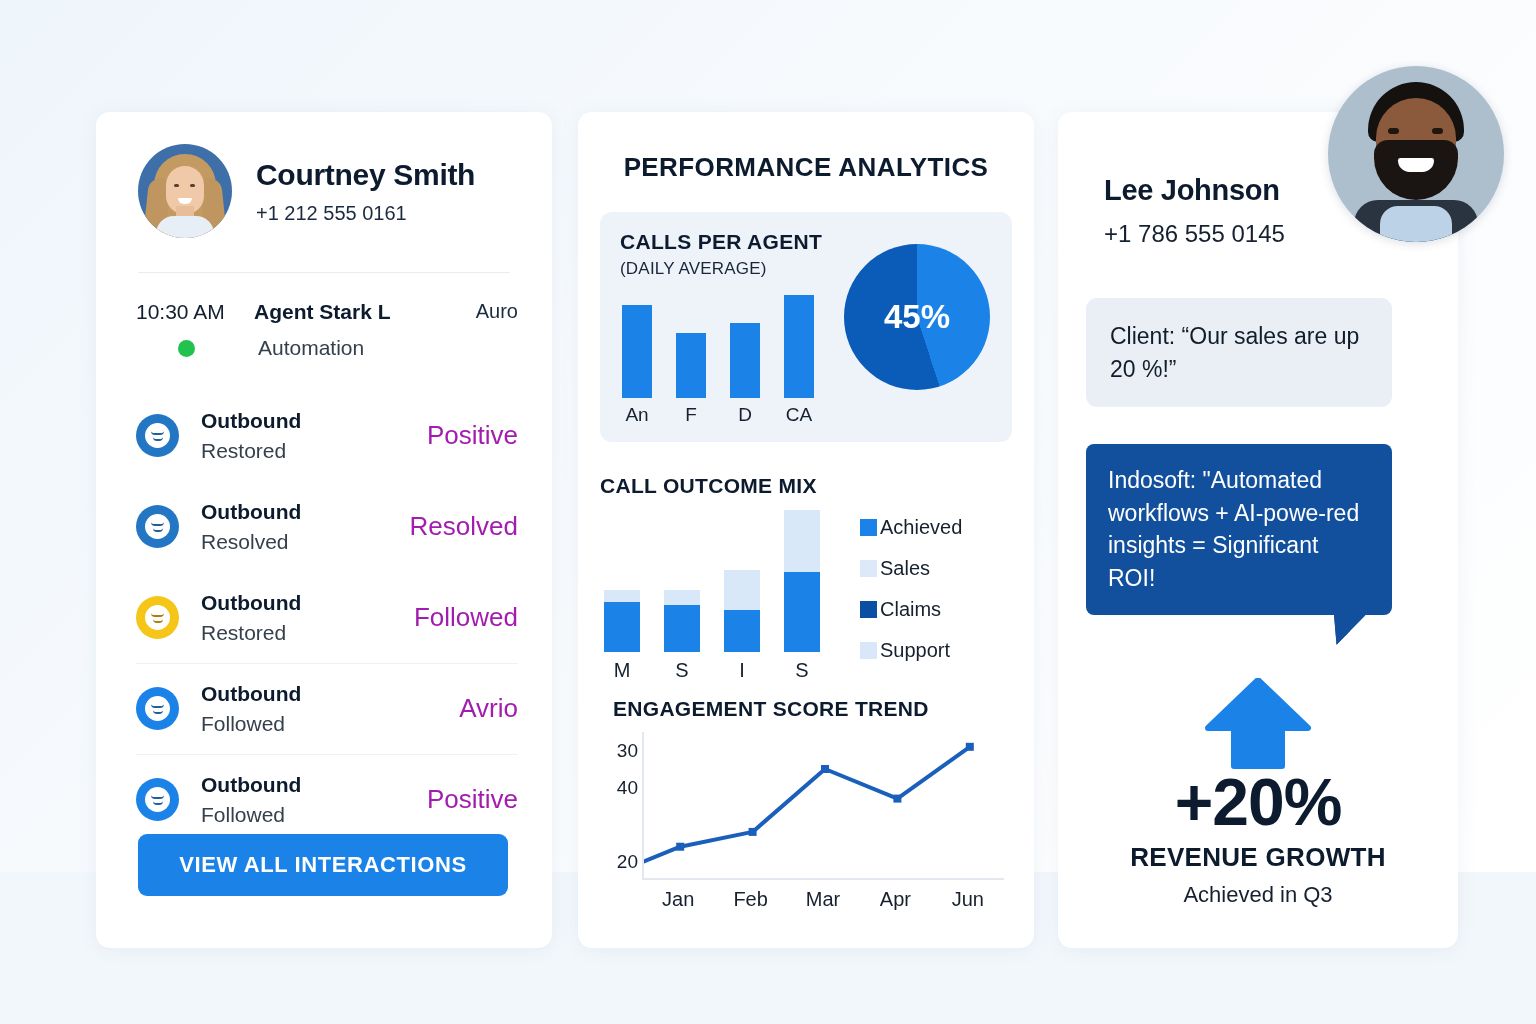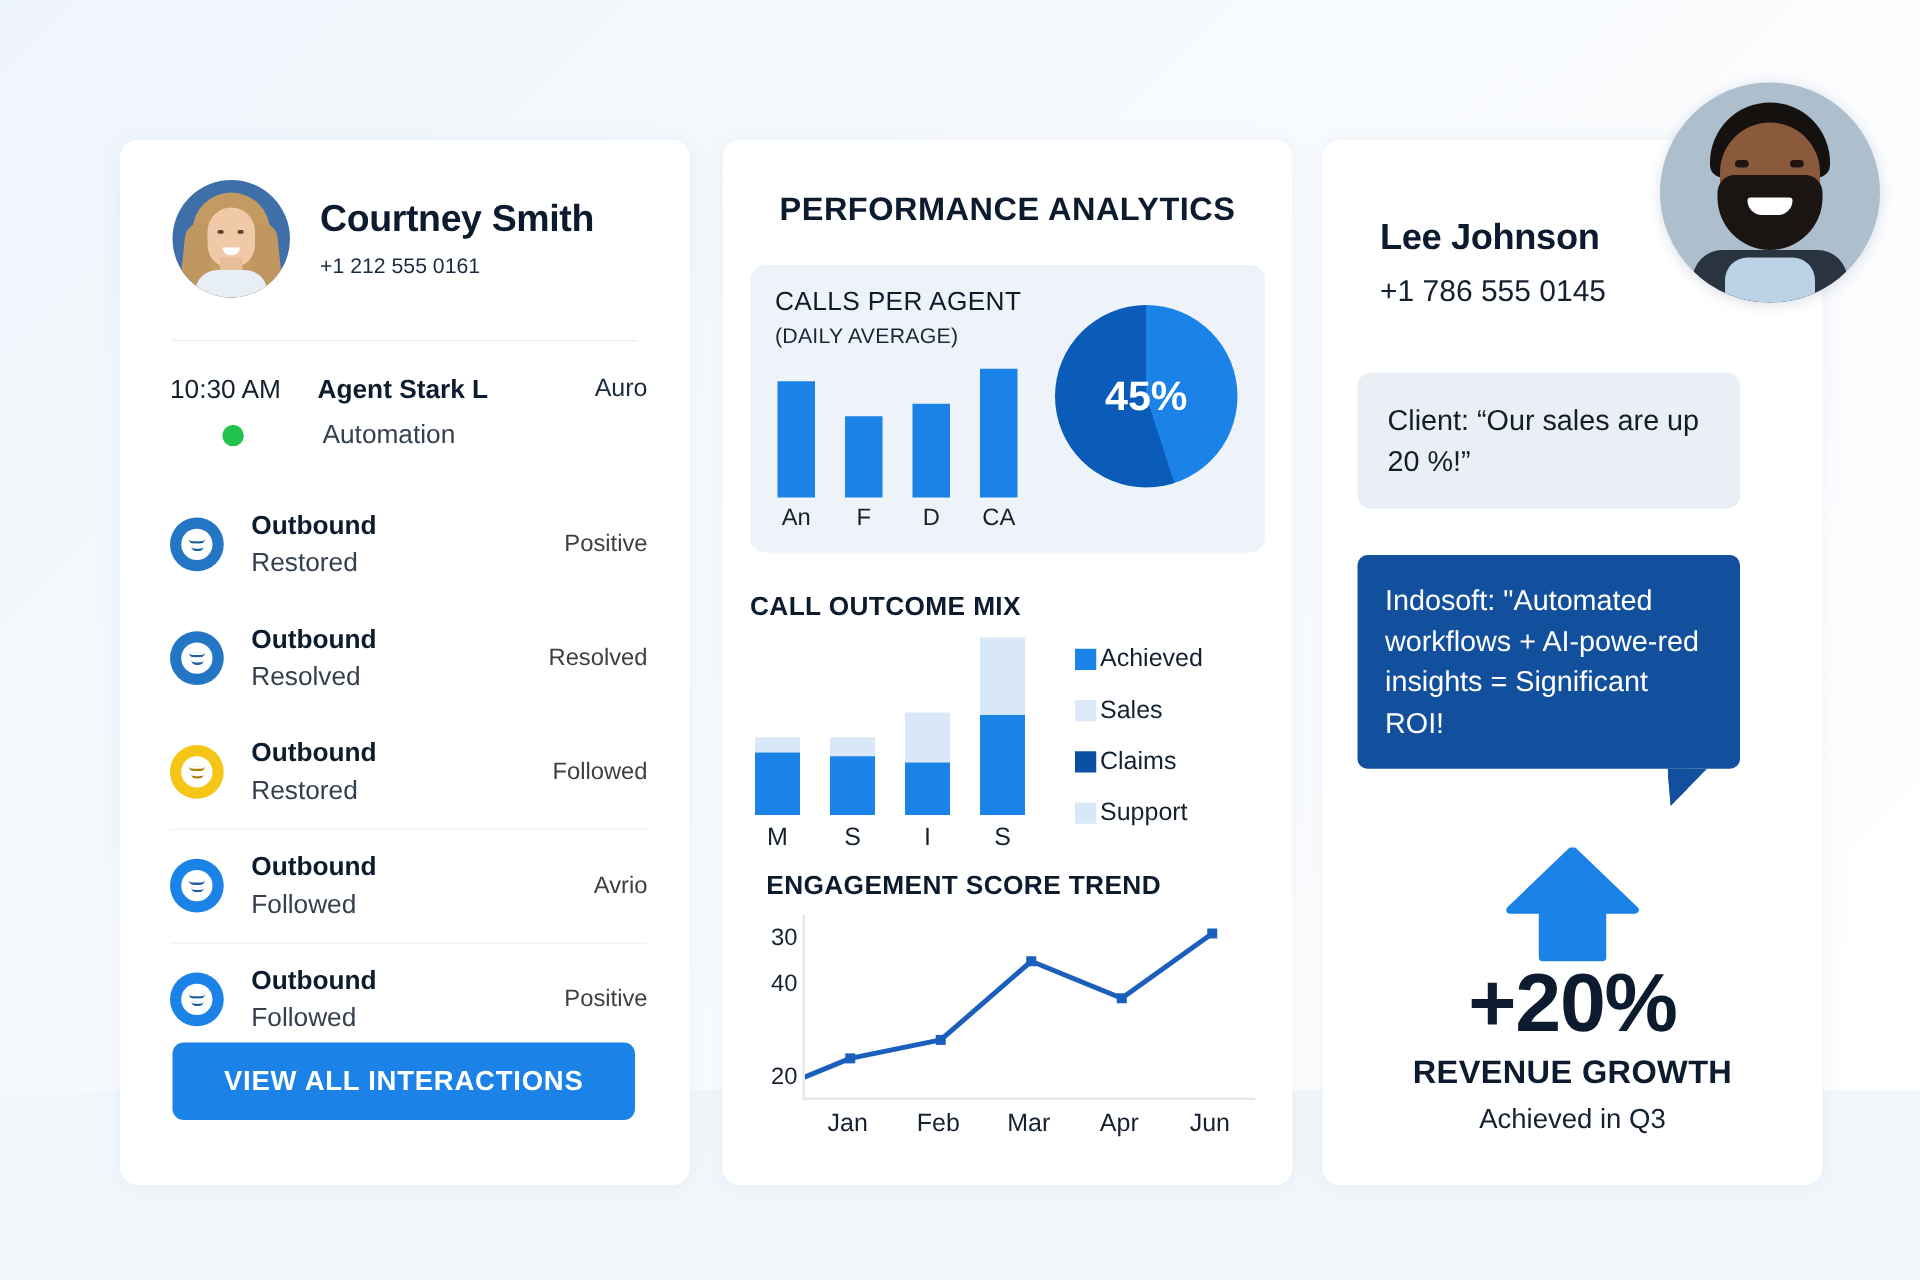--- a/index.html
+++ b/index.html
@@ -49,21 +49,21 @@
     background:#f0c9a8; border-radius:19px 19px 18px 18px;
   }
   .avatar-lg .neck { position:absolute; left:38px; top:62px; width:18px; height:18px; background:#e8bd99; }
   .avatar-lg .shirt { position:absolute; left:18px; bottom:0; width:58px; height:22px; background:#e7eef5; border-radius:18px 18px 0 0; }
   .avatar-lg .eye { position:absolute; width:5px; height:3px; background:#5a4030; border-radius:2px; top:40px; }
   .avatar-lg .eye.l { left:36px; } .avatar-lg .eye.r { left:52px; }
   .avatar-lg .smile { position:absolute; left:40px; top:54px; width:14px; height:6px; background:#fff; border-radius:0 0 8px 8px; }
 
   .profile-text { margin-left: 24px; }
   .profile-name { font-size: 30px; font-weight: 700; color: #0d1b2e; letter-spacing:-.3px; }
-  .profile-phone { font-size: 17px; color: #1b2b3f; margin-top: 10px; font-weight: 400; }
+  .profile-phone { font-size: 20px; color: #1b2b3f; margin-top: 10px; font-weight: 400; }
 
   .divider { position:absolute; left:42px; right:42px; height:1px; background:#eaeef3; }
 
   .first-row { position: absolute; left: 40px; top: 188px; width: 382px; }
   .fr-top { display:flex; align-items:flex-start; }
   .fr-time { font-size: 21px; color:#14202f; width:118px; }
   .fr-agent { font-size: 21px; font-weight:700; color:#0d1b2e; flex:1; }
   .fr-tag { font-size: 20px; color:#1b2b3f; }
   .fr-bot { display:flex; align-items:center; margin-top:12px; }
   .status-dot { width:17px; height:17px; border-radius:50%; background:#22c24f; margin-left:42px; }
@@ -82,39 +82,39 @@
   .badge .inner {
     width:25px; height:25px; border-radius:50%; background:#fff;
     display:flex; flex-direction:column; align-items:center; justify-content:center; gap:2px;
   }
   .badge .arc { width:13px; height:4px; border-radius:0 0 9px 9px; border-bottom:2.5px solid #1f5f9e; }
   .badge .arc2 { width:10px; height:4px; border-radius:0 0 9px 9px; border-bottom:2.5px solid #1f5f9e; }
   .badge.yellow .arc, .badge.yellow .arc2 { border-bottom-color:#b07d09; }
   .row-text { margin-left:22px; flex:1; }
   .row-title { font-size:21px; font-weight:700; color:#0d1b2e; }
   .row-sub { font-size:21px; color:#35404d; margin-top:6px; }
-  .row-meta { font-size:19px; color:#404040; white-space:nowrap; }
+  .row-meta { font-size:26px; color:#a21caf; white-space:nowrap; }
 
   .cta {
     position:absolute; left:42px; bottom:52px; width:370px; height:62px;
     background:#1b82e8; border-radius:9px; border:none; cursor:pointer;
     color:#fff; font-size:22px; font-weight:700; letter-spacing:.6px;
     font-family:"Liberation Sans", sans-serif;
   }
 
   
   .panel-title {
     position:absolute; left:0; right:0; top:40px; text-align:center;
     font-size:26px; font-weight:700; color:#0d1b2e; letter-spacing:.4px;
   }
   .tile {
     position:absolute; left:22px; top:100px; width:412px; height:230px;
     background:#eef3fa; border-radius:12px;
   }
-  .tile-h1 { position:absolute; left:20px; top:18px; font-size:21px; font-weight:400; color:#0d1b2e; letter-spacing:.3px;}
+  .tile-h1 { position:absolute; left:20px; top:18px; font-size:21px; font-weight:700; color:#0d1b2e; letter-spacing:.3px;}
   .tile-h2 { position:absolute; left:20px; top:47px; font-size:17px; color:#19263a; letter-spacing:.2px;}
 
   .barchart { position:absolute; left:22px; bottom:16px; width:210px; height:140px; }
   .bars { position:absolute; left:0; right:0; bottom:28px; top:0; display:flex; align-items:flex-end; gap:24px; }
   .bar { width:30px; background:#1b82e8; }
   .barlabels { position:absolute; left:0; right:0; bottom:0; display:flex; gap:24px; }
   .barlabel { width:30px; text-align:center; font-size:19px; color:#16212f; }
 
   .pie {
     position:absolute; right:22px; top:32px; width:146px; height:146px; border-radius:50%;

